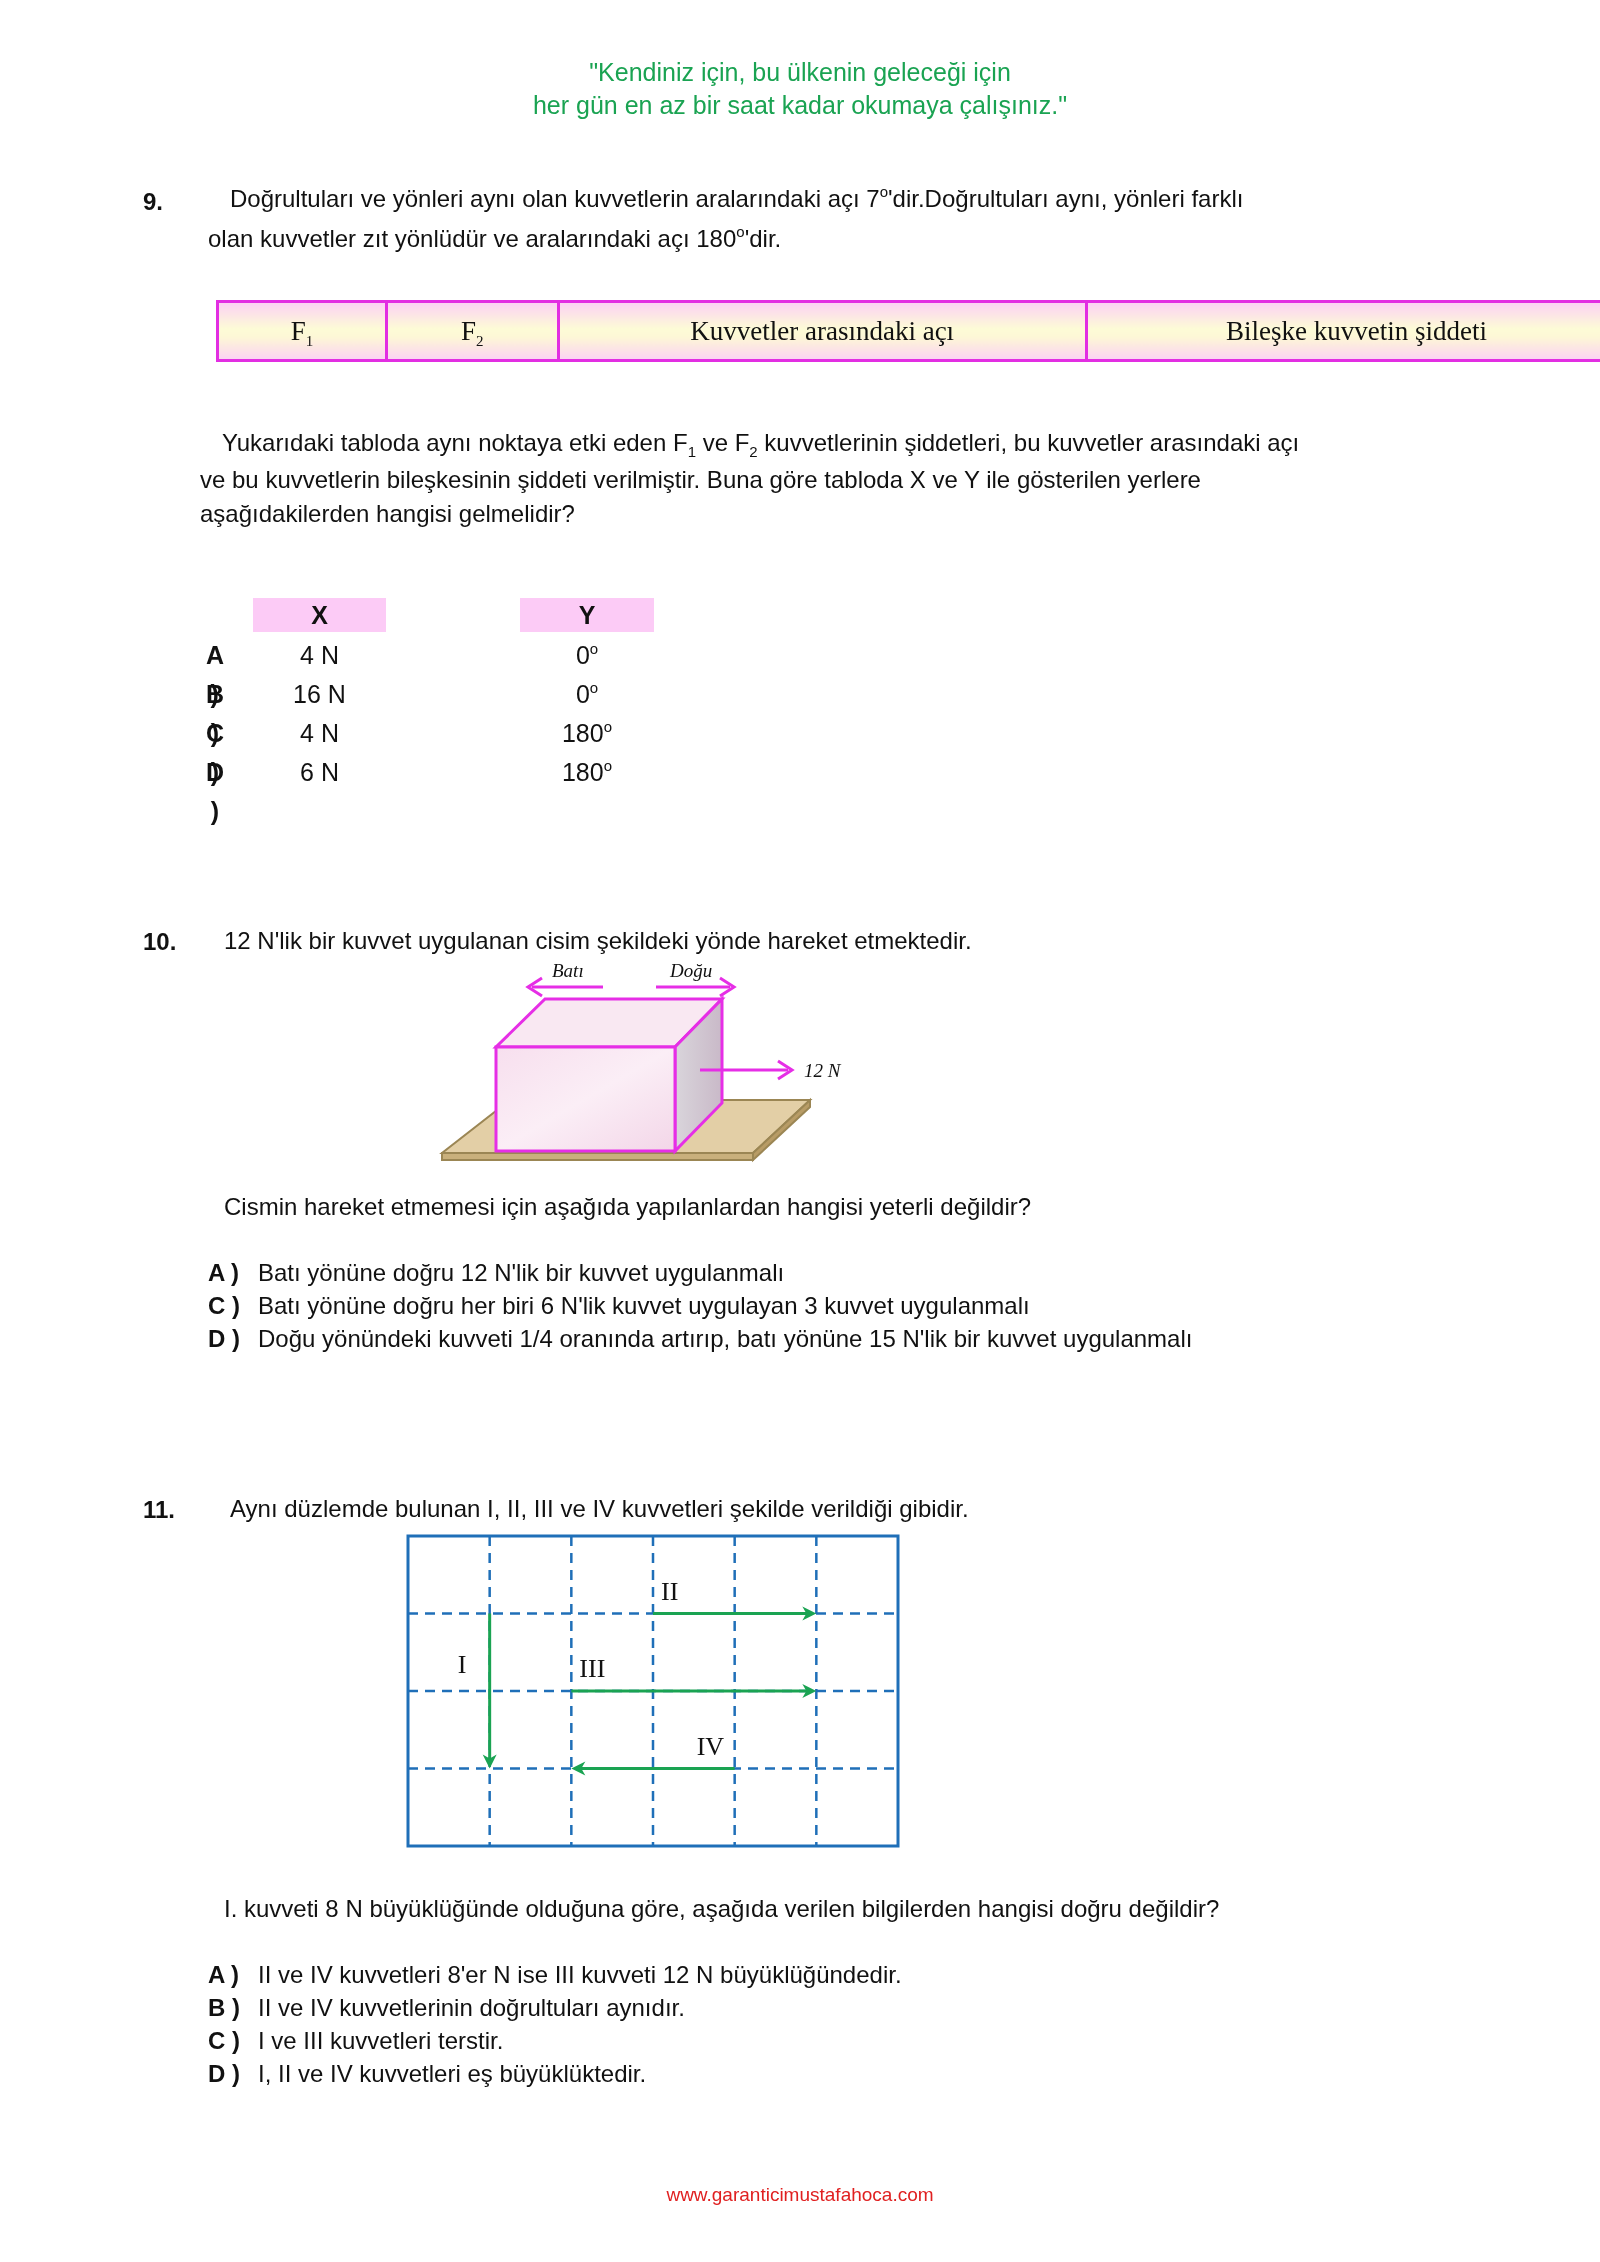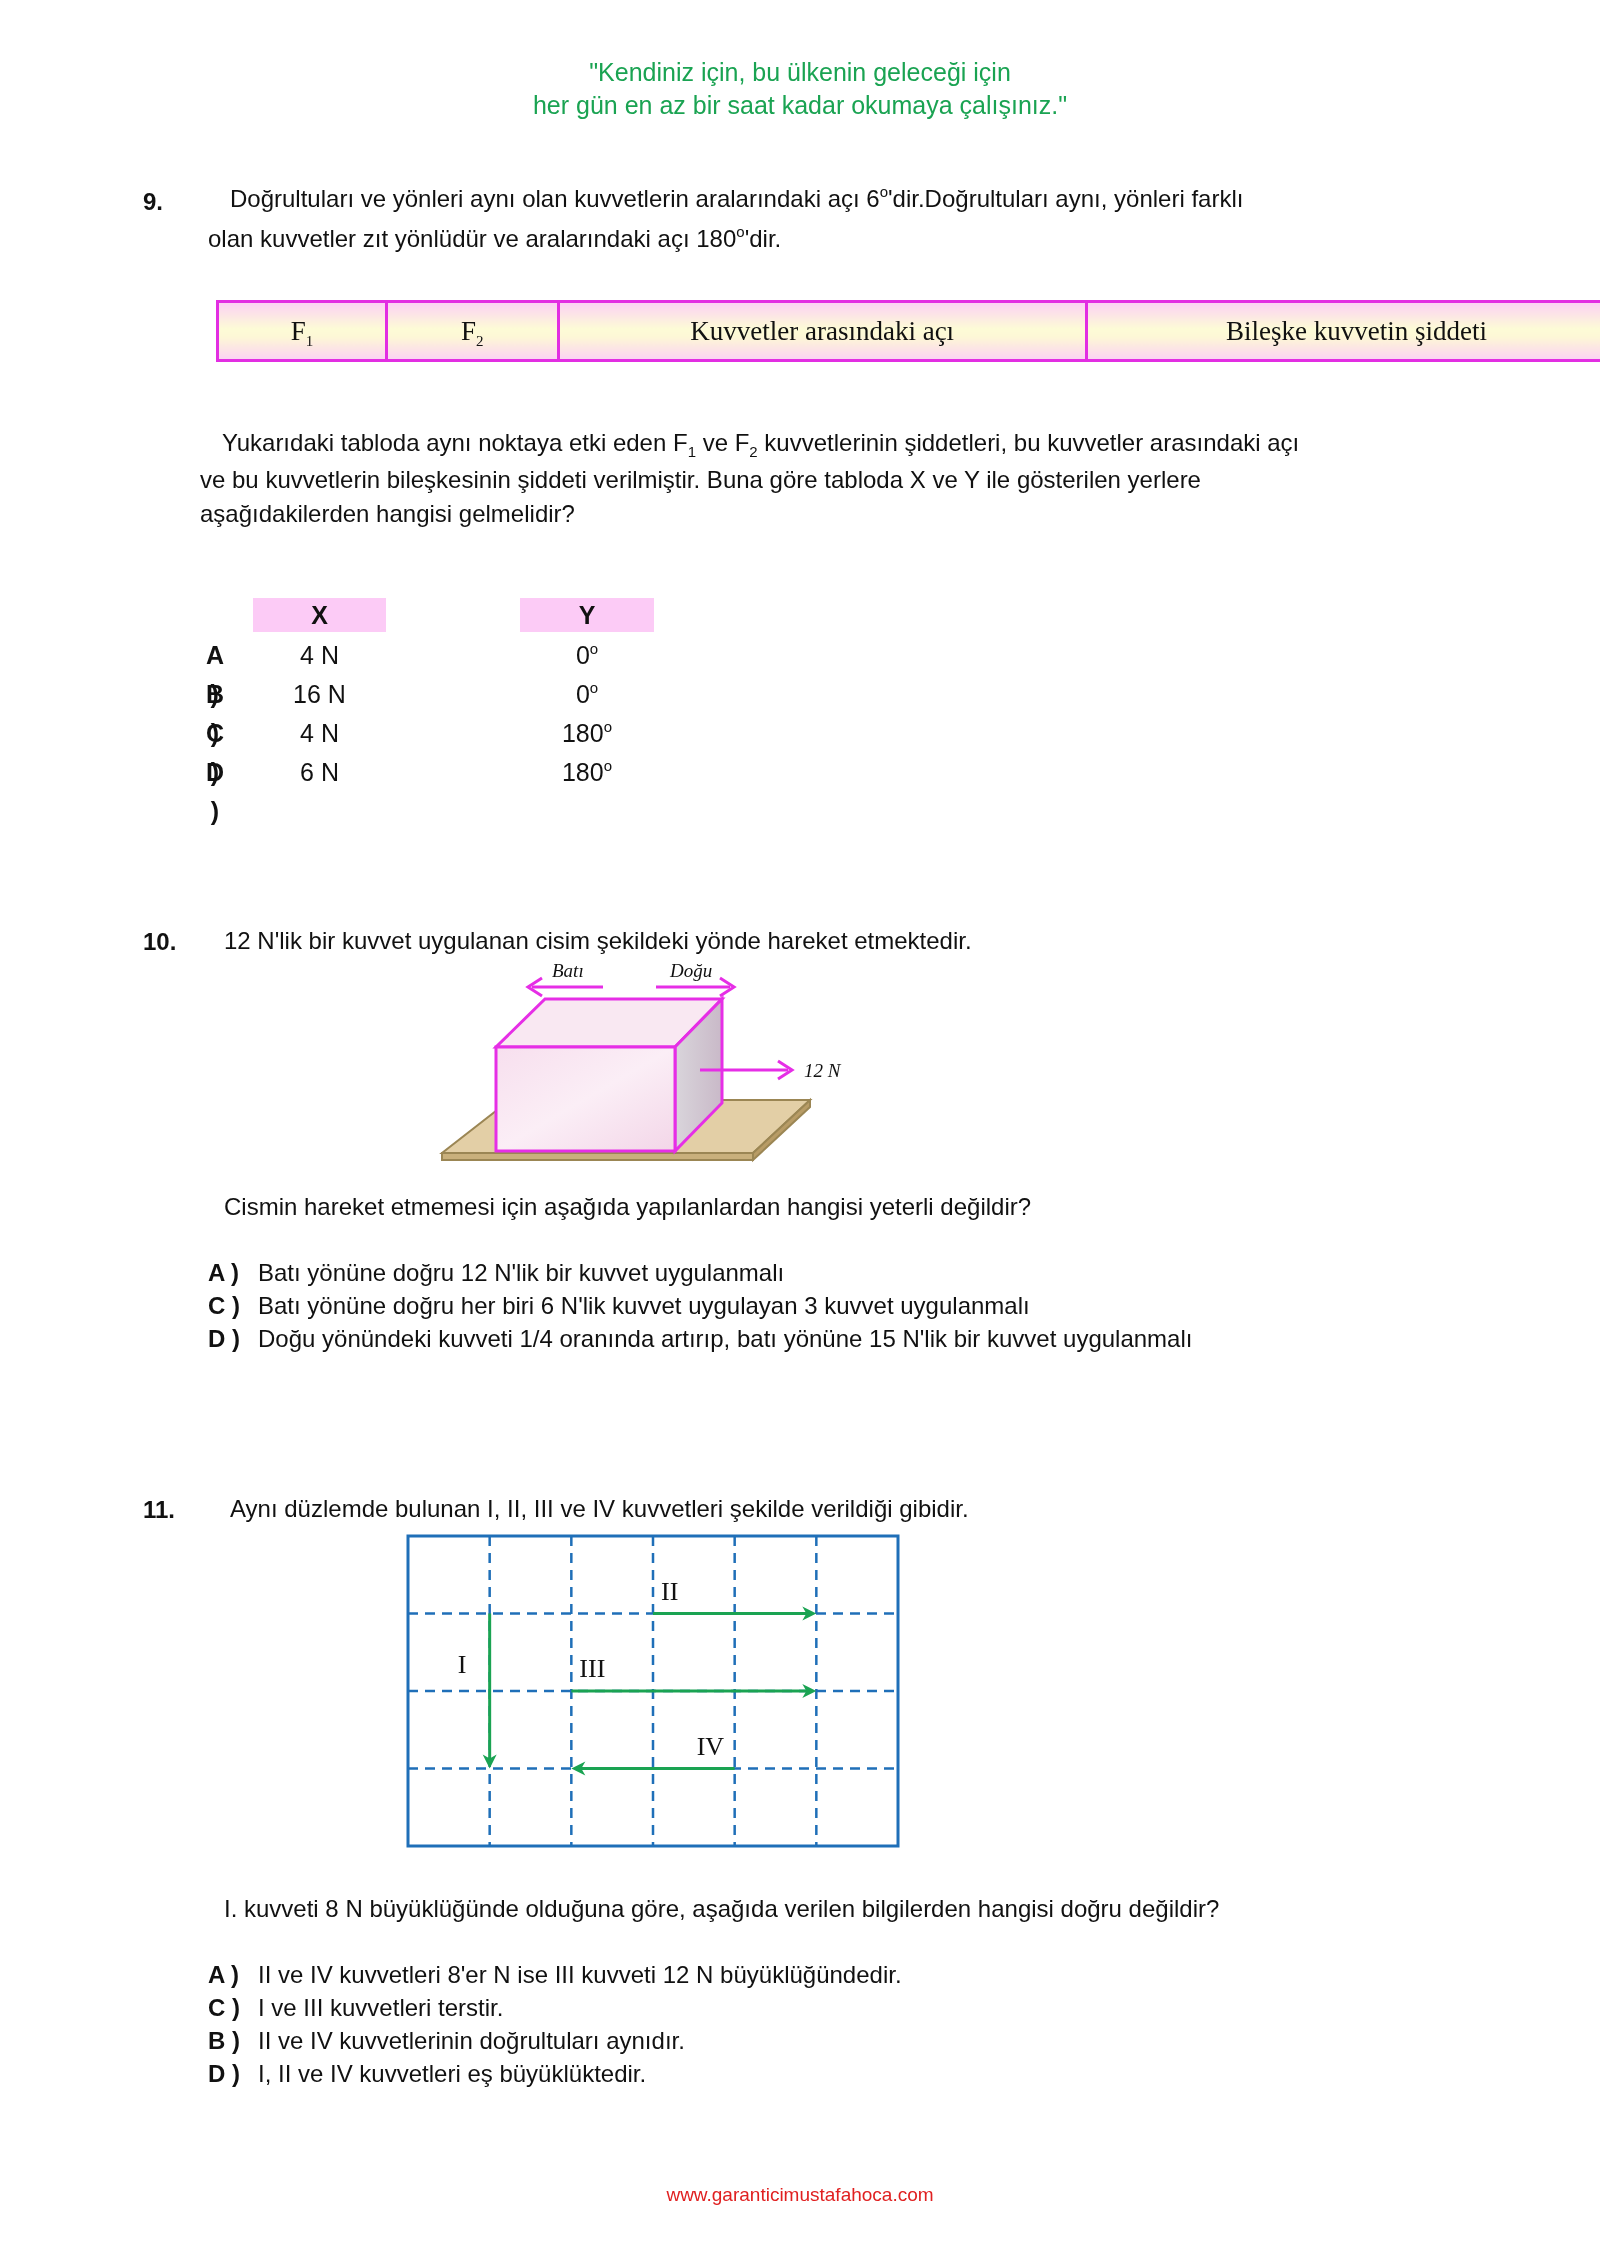--- a/index.html
+++ b/index.html
@@ -28,21 +28,21 @@
 </style>
 </head>
 <body>
 
 <div class="abs quote">
   <div>"Kendiniz için, bu ülkenin geleceği için</div>
   <div>her gün en az bir saat kadar okumaya çalışınız."</div>
 </div>
 
 <div class="abs qnum" style="left:143px; top:188px;">9.</div>
-<div class="abs text" style="left:230px; top:182px;"><span>Doğrultuları ve yönleri aynı olan kuvvetlerin aralarındaki açı 6</span><sup>o</sup><span>'dir.Doğrultuları aynı, yönleri farklı</span></div>
+<div class="abs text" style="left:230px; top:182px;"><span>Doğrultuları ve yönleri aynı olan kuvvetlerin aralarındaki açı 7</span><sup>o</sup><span>'dir.Doğrultuları aynı, yönleri farklı</span></div>
 <div class="abs text" style="left:208px; top:222px;"><span>olan kuvvetler zıt yönlüdür ve aralarındaki açı 180</span><sup>o</sup><span>'dir.</span></div>
 
 <table class="ftab">
   <colgroup>
       <col style="width:144px">
       <col style="width:146px">
       <col style="width:450px">
       <col style="width:460px">
     </colgroup>
   <tbody>
@@ -165,18 +165,18 @@
         <polygon points="171.33333333333334,238.5 185.33333333333334,231.5 181.33333333333334,238.5 185.33333333333334,245.5" fill="#1aa352"></polygon>
         <text font-family="Liberation Serif, serif" font-size="26" fill="#111" x="296.6666666666667" y="224.5">IV</text>
       </g>
     </g>
   <rect x="8" y="6" width="490" height="310" fill="none" stroke="#1f6fb8" stroke-width="3"></rect>
 </svg>
 
 <div class="abs text" style="left:224px; top:1892px;">I. kuvveti 8 N büyüklüğünde olduğuna göre, aşağıda verilen bilgilerden hangisi doğru değildir?</div>
 <div class="abs" style="left:208px; top:1958px;">
   <div class="choice"><b>A )</b><span>II ve IV kuvvetleri 8'er N ise III kuvveti 12 N büyüklüğündedir.</span></div>
+  <div class="choice"><b>B )</b><span>II ve IV kuvvetlerinin doğrultuları aynıdır.</span></div>
   <div class="choice"><b>C )</b><span>I ve III kuvvetleri terstir.</span></div>
-  <div class="choice"><b>B )</b><span>II ve IV kuvvetlerinin doğrultuları aynıdır.</span></div>
   <div class="choice"><b>D )</b><span>I, II ve IV kuvvetleri eş büyüklüktedir.</span></div>
 </div>
 
 <div class="abs footer">www.garanticimustafahoca.com</div>
 
 </body></html>

